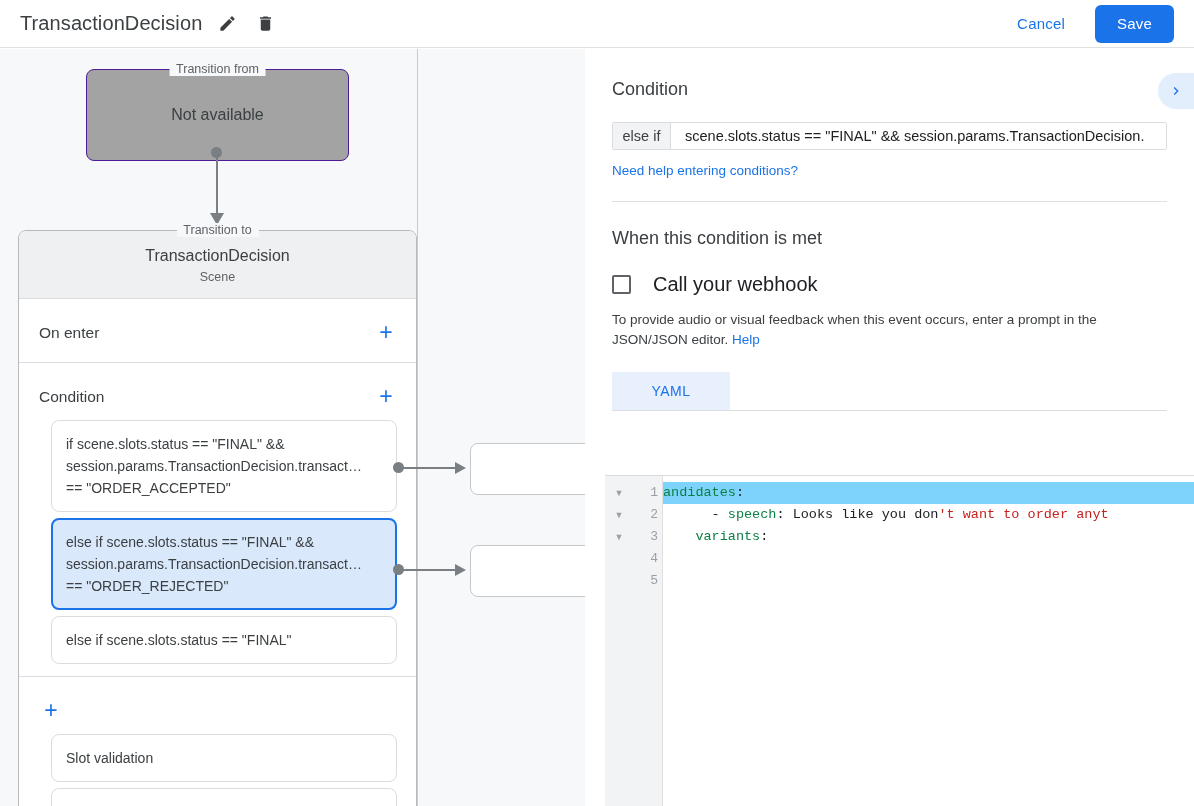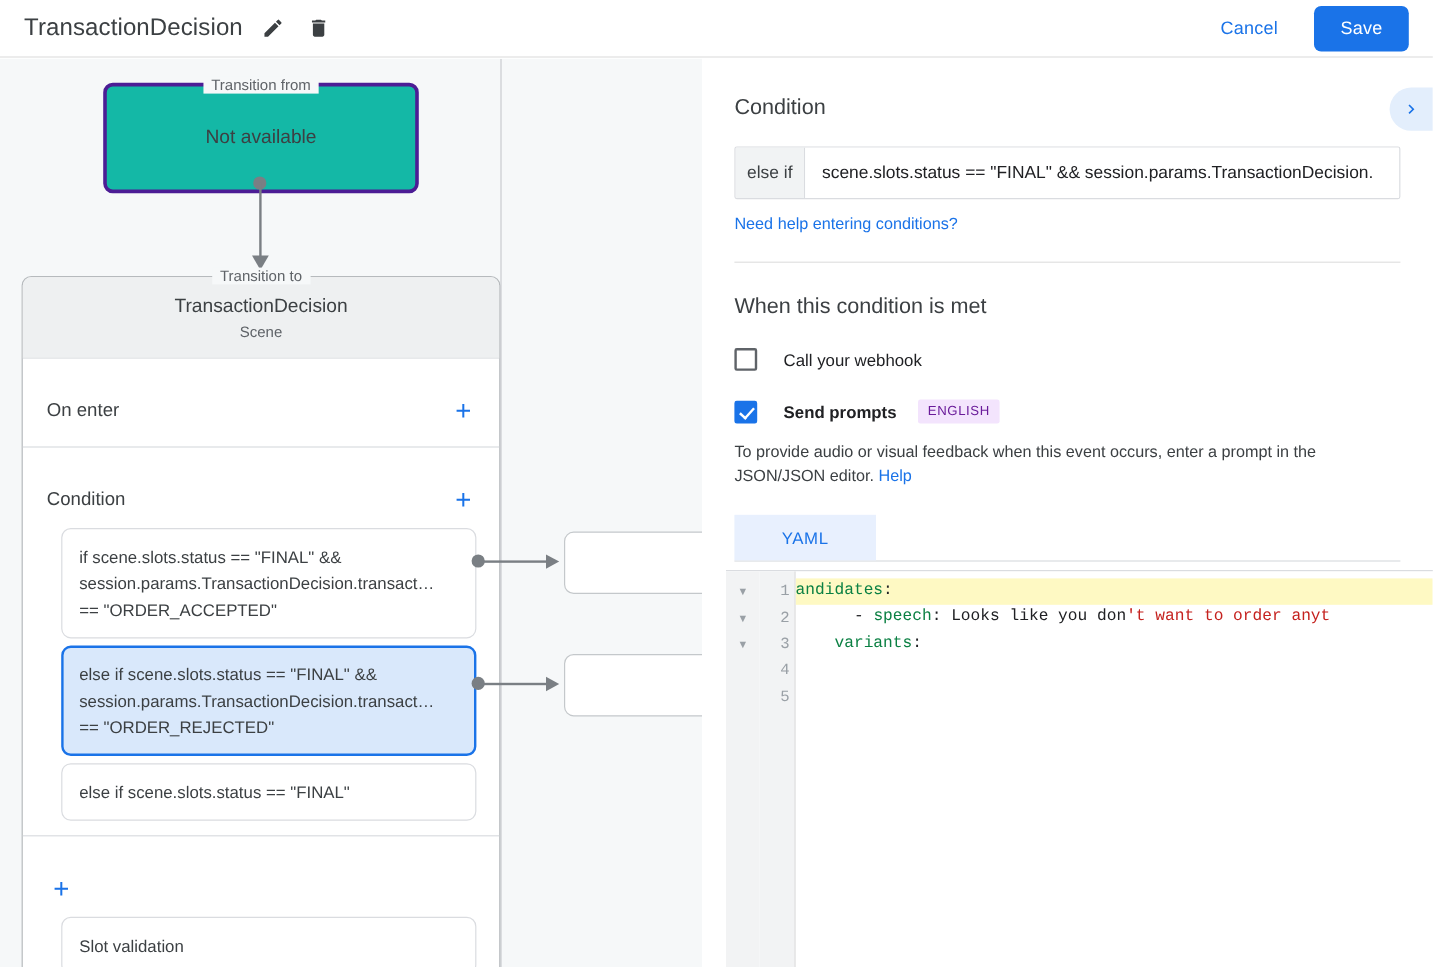--- a/index.html
+++ b/index.html
@@ -71,23 +71,23 @@
   }
   .canvas-divider {
     position: absolute; top: 0; left: 417px;
     width: 1px; height: 757px;
     background: #c8ccd0;
   }
 
   
   .fs-box {
     position: absolute;
-    border: 3px solid #4c1d95;
+    border: 1px solid #4c1d95;
     border-radius: 8px;
-    background: #14b8a6;
+    background: #a3a3a3;
   }
   .fs-legend {
     position: absolute;
     top: -8px;
     left: 50%;
     transform: translateX(-50%);
     background: #f6f8f9;
     padding: 0 7px;
     font-size: 12.5px;
     color: #5f6368;
@@ -147,21 +147,21 @@
   }
   .scene-head .scene-title {
     font-size: 16px; color: #3c4043;
   }
   .scene-head .scene-sub {
     font-size: 12.5px; color: #5f6368; margin-top: 5px;
   }
 
   .section {
     border-bottom: 1px solid #dadce0;
-    padding: 14px 0 12px;
+    padding: 4px 0 12px;
   }
   .section:last-child { border-bottom: none; }
   .section-head {
     display: flex; align-items: center;
     padding: 18px 18px 6px 20px;
   }
   .section-title {
     flex: 1;
     font-size: 15.5px; color: #3c4043;
   }
@@ -245,21 +245,21 @@
     width: 36px; height: 36px;
     background: #e3eefc;
     border-radius: 18px 0 0 18px;
     display: flex; align-items: center; justify-content: center;
     cursor: pointer;
   }
 
   .cond-input-wrap {
     display: flex;
     margin-top: 22px;
-    height: 44px;
+    height: 28px;
     border: 1px solid #dadce0;
     border-radius: 2px;
     overflow: hidden;
     background: #fff;
   }
   .cond-prefix {
     background: #f1f3f4;
     border-right: 1px solid #dadce0;
     display: flex; align-items: center; justify-content: center;
     width: 58px;
@@ -317,21 +317,21 @@
     content: "";
     position: absolute;
     left: 5px; top: 1px;
     width: 5px; height: 10px;
     border: solid #fff;
     border-width: 0 2px 2px 0;
     transform: rotate(42deg);
   }
   .check-label {
     margin-left: 22px;
-    font-size: 14px;
+    font-size: 20px;
     color: #202124;
   }
   .check-label.bold { font-weight: bold; }
   .lang-chip {
     margin-left: 18px;
     background: #f3e4fd;
     color: #6a1b9a;
     font-size: 11px;
     letter-spacing: .5px;
     padding: 4px 8px;
@@ -412,21 +412,21 @@
     position: relative;
   }
   .code-line {
     height: 22px;
     line-height: 22px;
     white-space: pre;
     font-family: "Liberation Mono", monospace;
     font-size: 13.5px;
     color: #202124;
   }
-  .code-line.hl { background: #fef9c3; }
+  .code-line.hl { background: #7dd3fc; }
   .tok-key { color: #0b8043; }
   .tok-punc { color: #202124; }
   .tok-str { color: #c5221f; }
   .tok-plain { color: #202124; }
 </style>
 </head>
 <body>
 
 <div class="topbar">
   <div class="topbar-title">TransactionDecision</div>
@@ -542,25 +542,20 @@
 
     <div class="panel-rule"></div>
 
     <div class="sub-heading">When this condition is met</div>
 
     <div class="check-row">
       <div class="cbox"></div>
       <div class="check-label">Call your webhook</div>
     </div>
 
-    <div class="check-row">
-      <div class="cbox checked"></div>
-      <div class="check-label bold">Send prompts</div>
-      <div class="lang-chip">ENGLISH</div>
-    </div>
 
     <div class="desc-text">
       <span>To provide audio or visual feedback when this event occurs, enter a prompt in the JSON/JSON editor. </span><a>Help</a>
     </div>
 
     <div class="tabs">
       <div class="tab active">YAML</div>
     </div>
   </div>
 </div>

